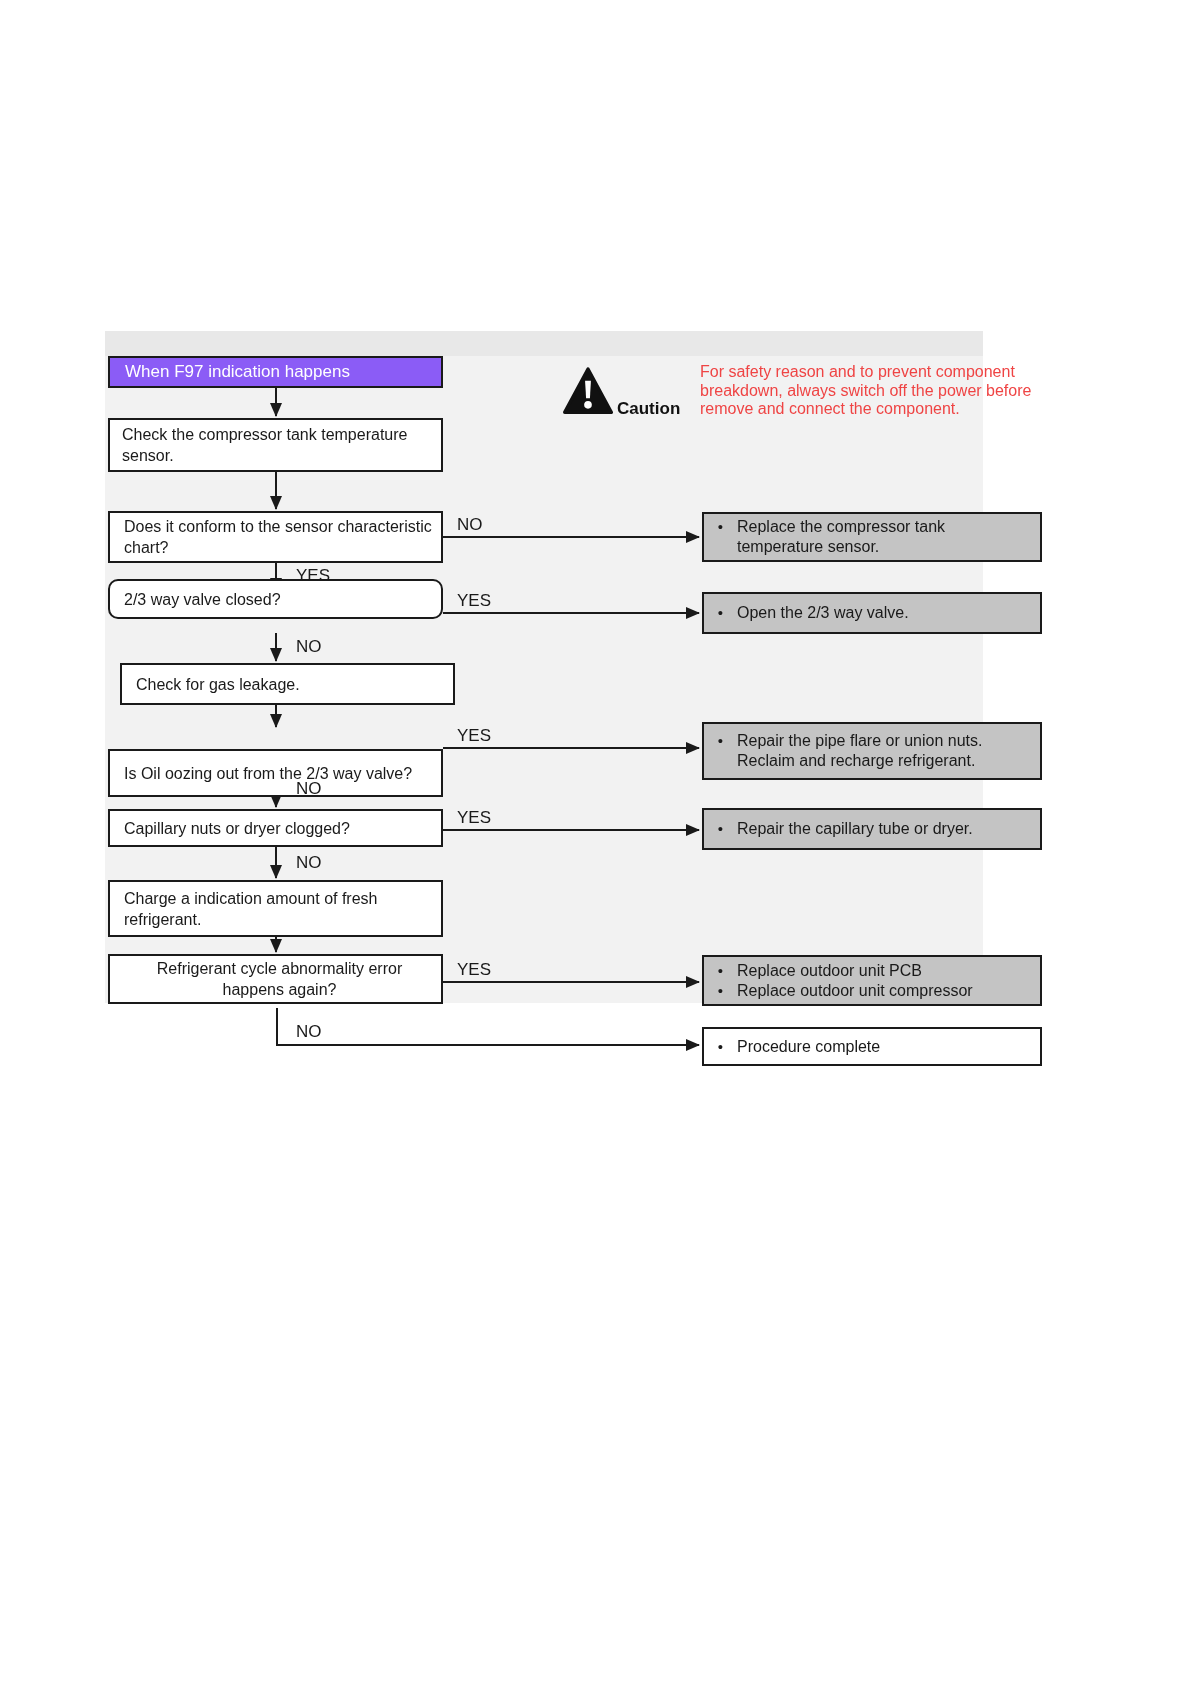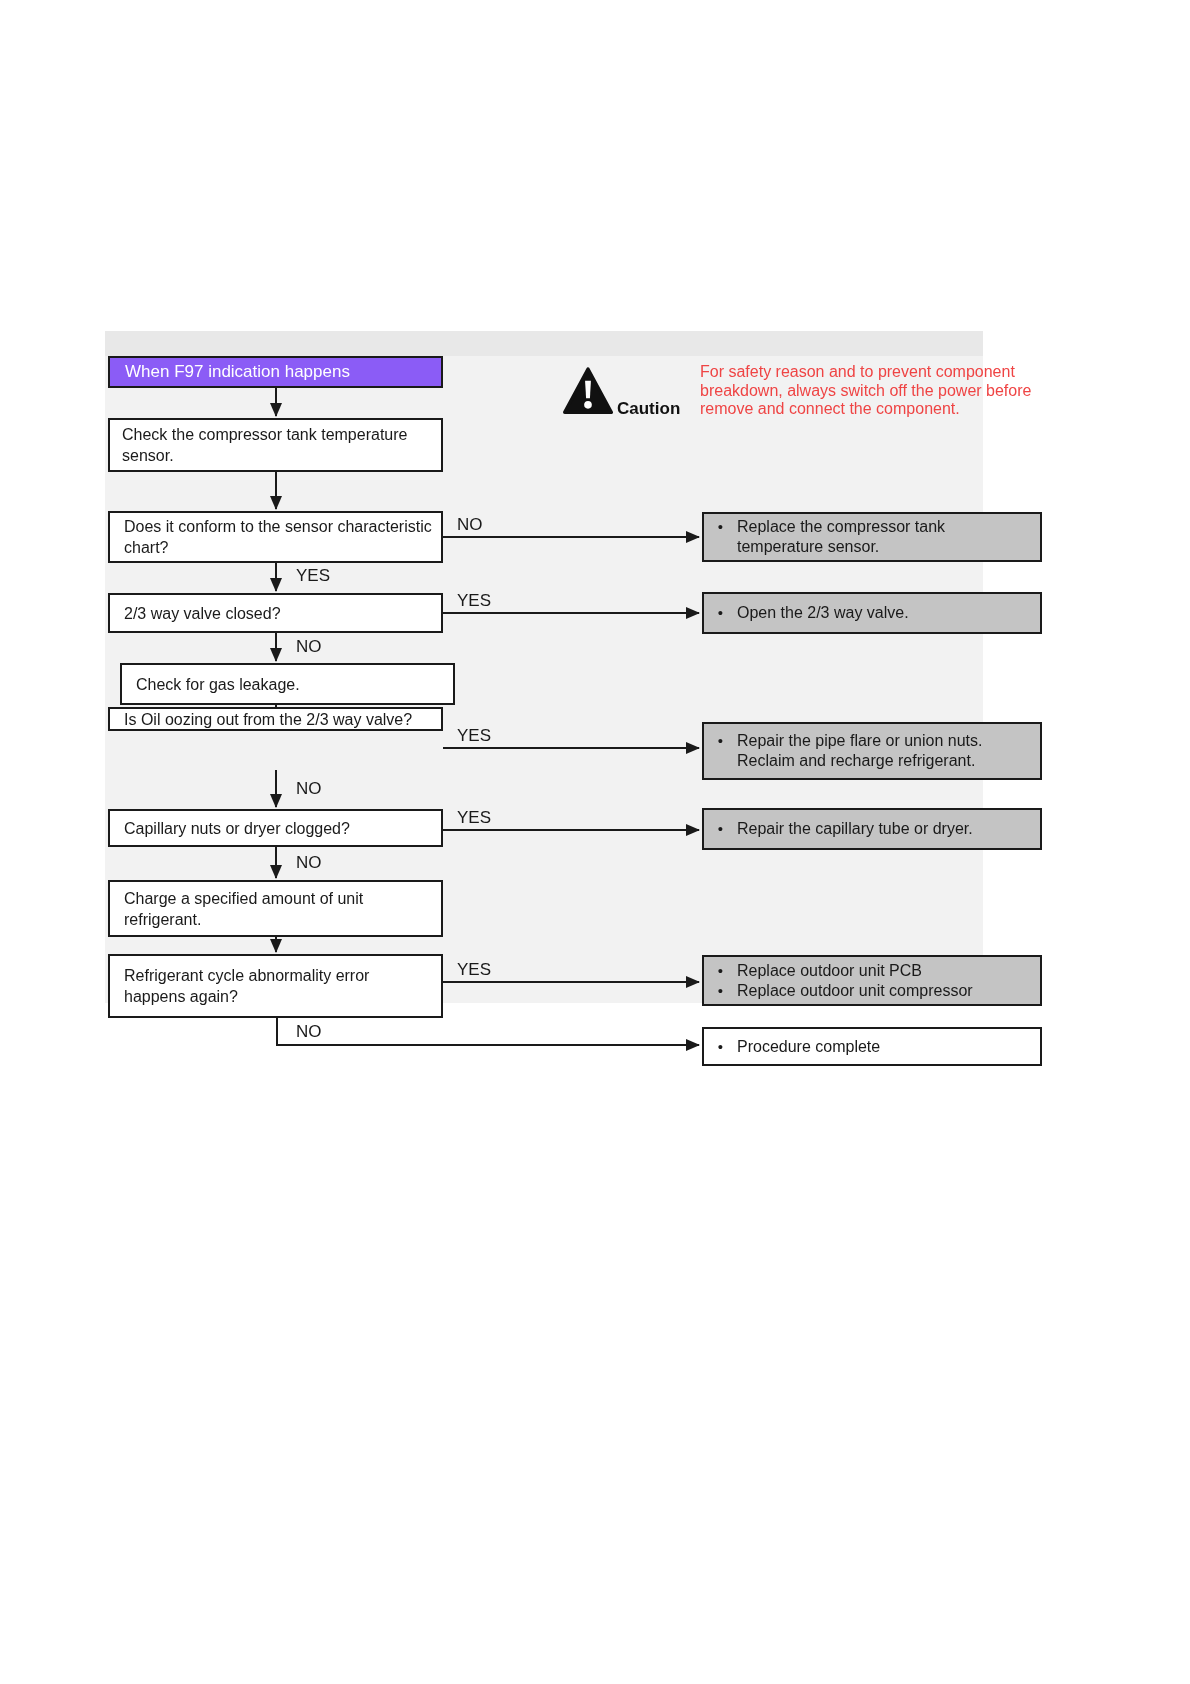--- a/index.html
+++ b/index.html
@@ -79,36 +79,36 @@
   <div class="abs title-box">
     <span>When F97 indication happens</span>
   </div>
 
   <div class="abs fbox" style="top:418px;height:54px;padding-left:12px;">
     <span>Check the compressor tank temperature sensor.</span>
   </div>
   <div class="abs fbox" style="top:511px;height:52px;">
     <span>Does it conform to the sensor characteristic chart?</span>
   </div>
-  <div class="abs fbox" style="top:593px;height:40px;">
+  <div class="abs fbox" style="top:579px;height:40px;border-radius:10px;">
     <span>2/3 way valve closed?</span>
   </div>
   <div class="abs fbox" style="top:663px;height:42px;margin-left:12px;">
     <span>Check for gas leakage.</span>
   </div>
-  <div class="abs fbox" style="top:707px;height:24px;">
+  <div class="abs fbox" style="top:749px;height:48px;">
     <span>Is Oil oozing out from the 2/3 way valve?</span>
   </div>
   <div class="abs fbox" style="top:809px;height:38px;">
     <span>Capillary nuts or dryer clogged?</span>
   </div>
   <div class="abs fbox" style="top:880px;height:57px;">
-    <span>Charge a specified amount of unit refrigerant.</span>
+    <span>Charge a indication amount of fresh refrigerant.</span>
   </div>
-  <div class="abs fbox" style="top:954px;height:64px;">
+  <div class="abs fbox" style="top:954px;height:50px;text-align:center;">
     <span>Refrigerant cycle abnormality error happens again?</span>
   </div>
 
   <div class="lbl" style="left:457px;top:515px;">NO</div>
   <div class="lbl" style="left:296px;top:566px;">YES</div>
   <div class="lbl" style="left:457px;top:591px;">YES</div>
   <div class="lbl" style="left:296px;top:637px;">NO</div>
   <div class="lbl" style="left:457px;top:726px;">YES</div>
   <div class="lbl" style="left:296px;top:779px;">NO</div>
   <div class="lbl" style="left:457px;top:808px;">YES</div>

